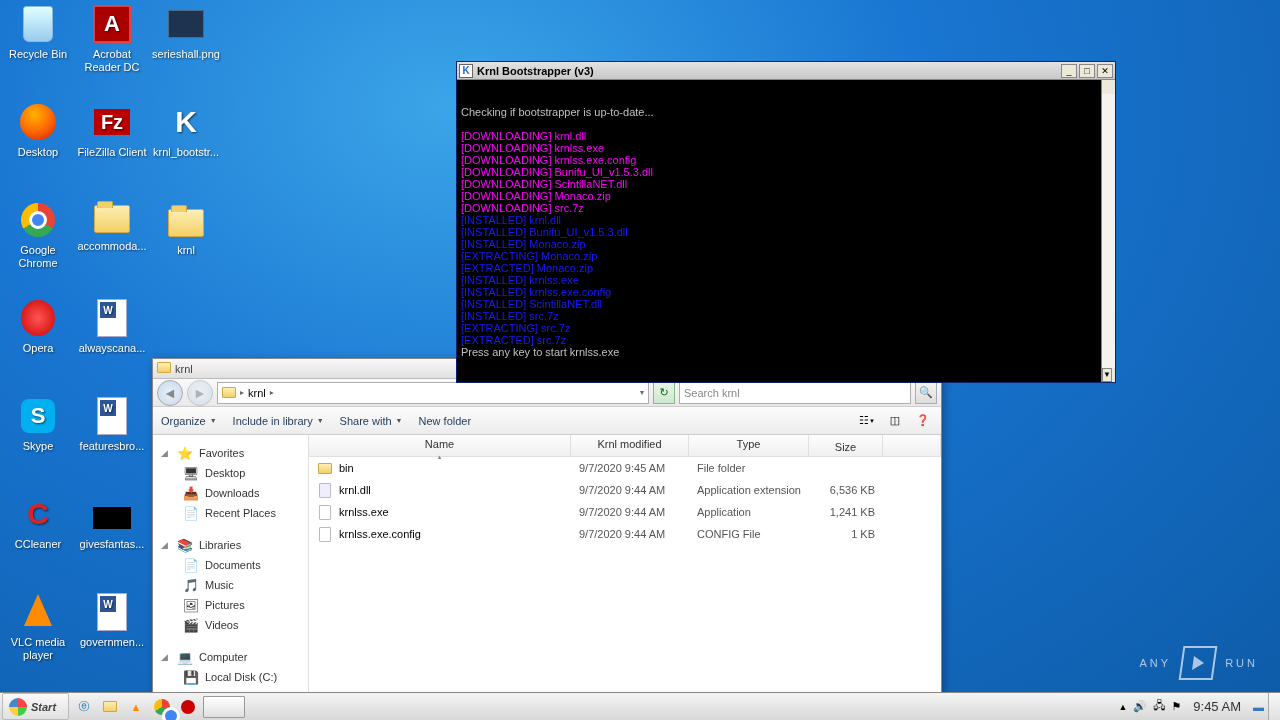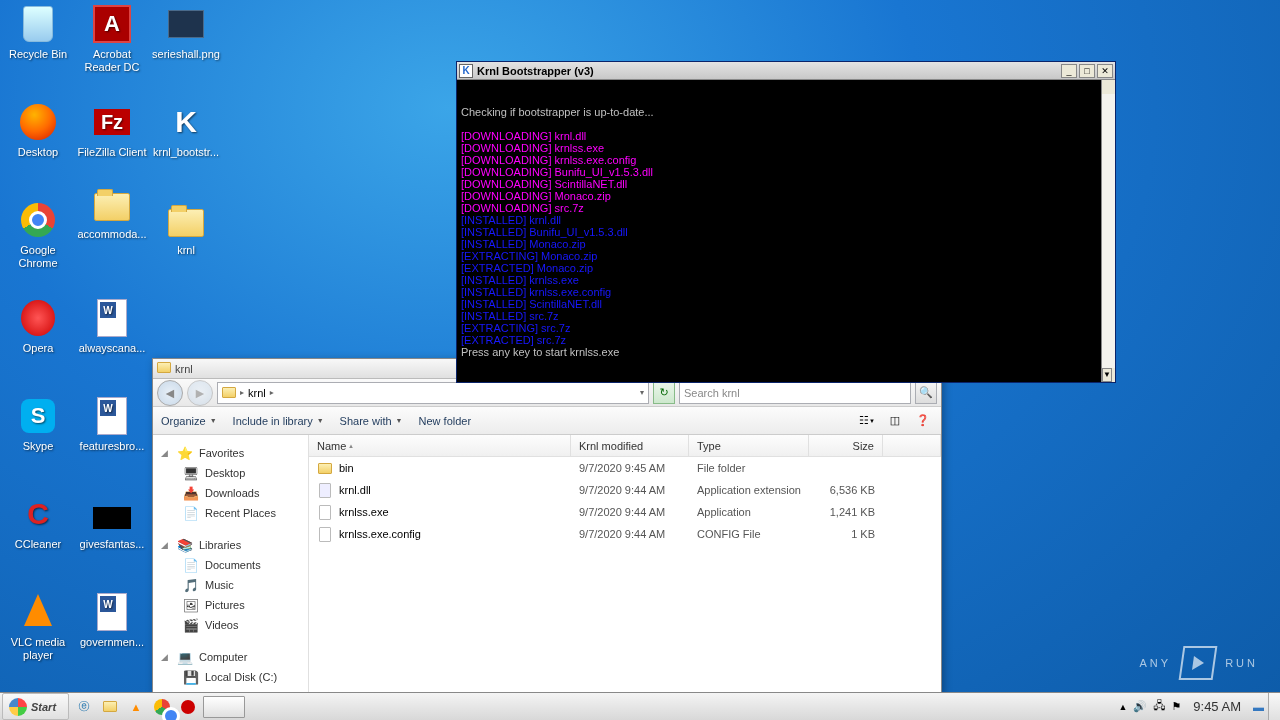--- a/index.html
+++ b/index.html
@@ -46,21 +46,21 @@
 .tbright .ibtn { width:20px; height:20px; display:flex; align-items:center; justify-content:center; border:1px solid transparent;}
 .explorer-body { flex: 1; display: flex; background: #fff; overflow:hidden;}
 .navpane { width: 156px; background: #fff; border-right: 1px solid #e0e0e0; padding: 8px 0; overflow:hidden;}
 .navgroup { margin-bottom: 12px; }
 .navhead { display: flex; align-items: center; gap: 6px; padding: 2px 8px; color: #333; }
 .navhead .collapse { color: #888; font-size: 9px; width: 10px;}
 .navitem { display: flex; align-items: center; gap: 6px; padding: 2px 8px 2px 30px; color: #333; cursor: pointer; }
 .nico { width: 16px; height: 16px; display:flex; align-items:center; justify-content:center; font-size:13px;}
 .listpane { flex: 1; display: flex; flex-direction: column; }
 .listhead { height: 22px; background: linear-gradient(#fdfdfd, #f0f0f0); border-bottom: 1px solid #e0e0e0; display: flex; }
-.col { padding: 3px 8px; border-right: 1px solid #e0e0e0; color: #333; display:flex; align-items:center; gap:3px;}
+.col { padding: 3px 8px; border-right: 1px solid #e0e0e0; color: #333; display:flex; align-items:center; gap:3px;flex-direction:column;}
 .col-name { width: 262px; } .col-date { width: 118px; } .col-type { width: 120px; } .col-size { width: 74px; justify-content:flex-end;} .col-end{flex:1;}
 .sorticon { font-size: 7px; color: #888;}
 .listbody { flex: 1; }
 .row { height: 22px; display: flex; align-items: center; cursor: pointer; }
 .row .c { padding: 0 8px; } 
 .row .c-name { width: 262px; display: flex; align-items: center; gap: 6px; }
 .row .c-date { width: 118px; color: #555; }
 .row .c-type { width: 120px; color: #555; }
 .row .c-size { width: 74px; text-align: right; color: #555; }
 .fico { width: 16px; height: 16px; display:flex; align-items:center; justify-content:center; }
@@ -140,21 +140,21 @@
         <div class="i-k">K</div>
       </div>
       <div class="lbl">krnl_bootstr...</div>
     </div>
     <div class="dicon" style="left: 2px; top: 200px;">
       <div class="ico">
         <div class="i-chrome"></div>
       </div>
       <div class="lbl">Google Chrome</div>
     </div>
-    <div class="dicon" style="left: 76px; top: 184px;">
+    <div class="dicon" style="left: 76px; top: 196px;">
       <div class="ico">
         <div class="i-folder"></div>
       </div>
       <div class="lbl">accommoda...</div>
     </div>
     <div class="dicon" style="left: 150px; top: 200px;">
       <div class="ico">
         <div class="i-folder"></div>
       </div>
       <div class="lbl">krnl</div>

